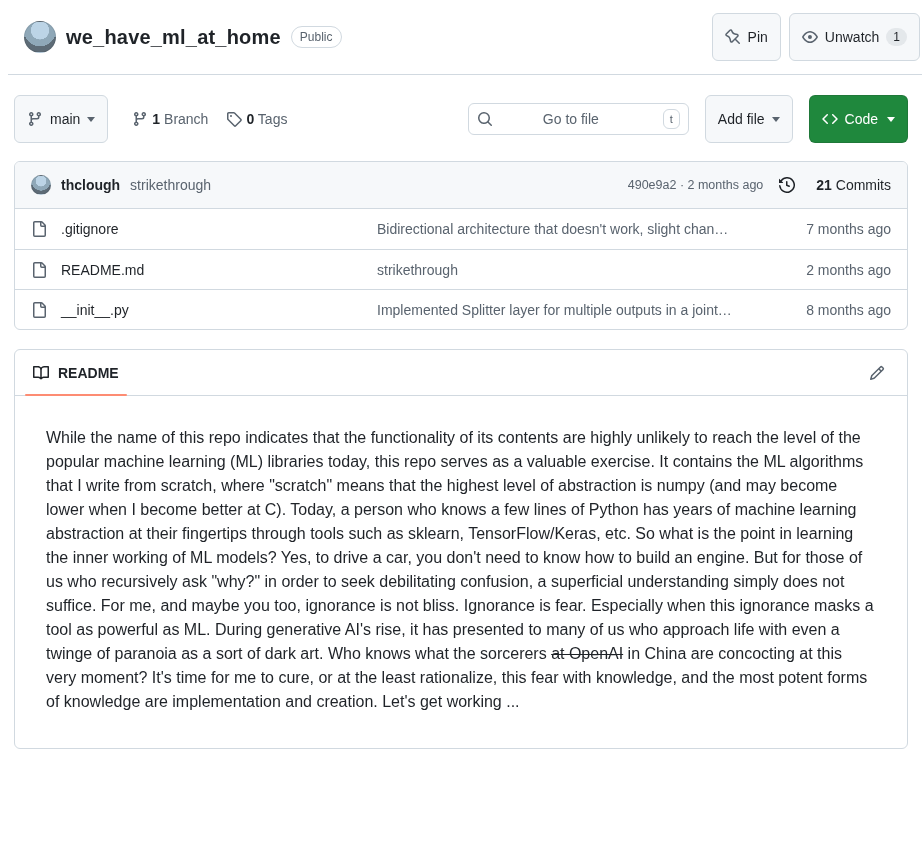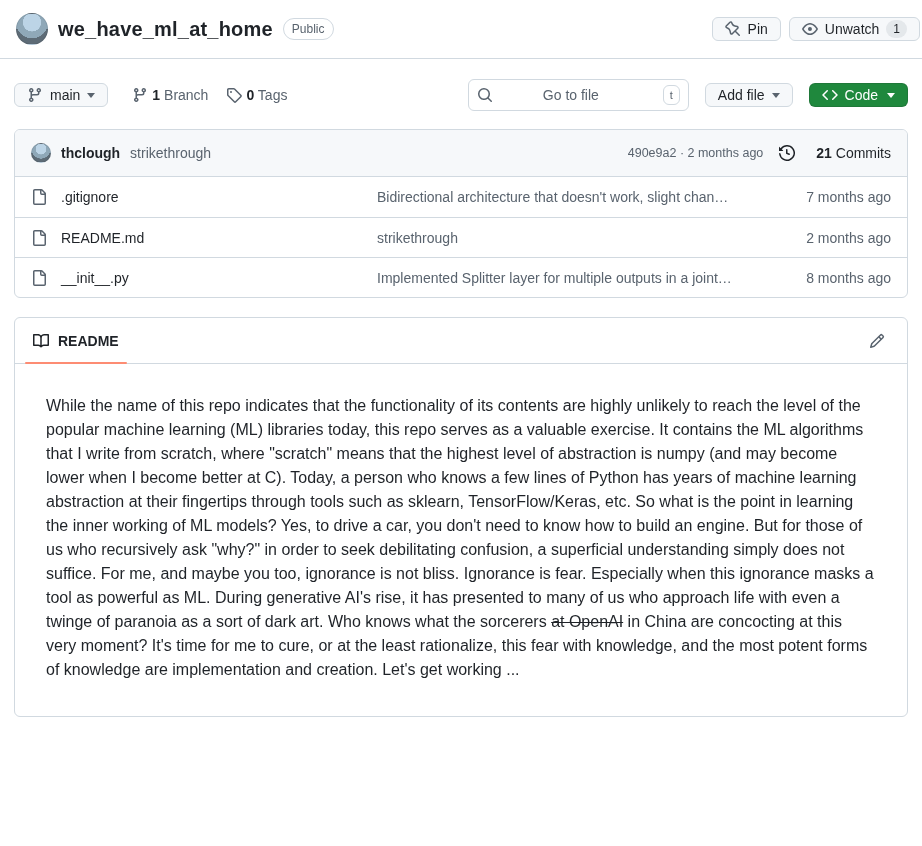--- a/index.html
+++ b/index.html
@@ -13,28 +13,28 @@
   }
   *{box-sizing:border-box;}
   html,body{margin:0;padding:0;}
   body{
     width:922px;min-height:846px;background:#fff;color:var(--fg);
     font-family:"Liberation Sans","DejaVu Sans",sans-serif;font-size:14px;
   }
   svg{display:block;flex:none;}
   .octicon{fill:var(--muted);}
   
-  .repo-header{display:flex;align-items:center;padding:13px 2px 13px 16px;border-bottom:1px solid var(--border);}
+  .repo-header{display:flex;align-items:center;padding:13px 2px 13px 16px;border-bottom:1px solid var(--border);margin-left:8px;}
   .avatar{border-radius:50%;background:radial-gradient(circle at 50% 28%,#bcd4e6 0 34%,#8fa8b8 35% 60%,#5d6b76 61% 100%);border:1px solid rgba(0,0,0,.08);}
   .avatar.lg{width:32px;height:32px;}
   .avatar.sm{width:20px;height:20px;}
   .repo-title{font-size:20px;font-weight:700;margin-left:10px;letter-spacing:.2px;}
   .visibility-badge{margin-left:10px;font-size:12px;font-weight:500;color:var(--muted);border:1px solid var(--border);border-radius:2em;padding:1px 8px;line-height:18px;}
   .header-actions{margin-left:auto;display:flex;gap:8px;}
-  .btn{display:inline-flex;align-items:center;gap:7px;height:24px;padding:0 12px;font-size:14px;font-weight:500;
+  .btn{display:inline-flex;align-items:center;gap:7px;height:48px;padding:0 12px;font-size:14px;font-weight:500;
        color:var(--fg);background:var(--btn-bg);border:1px solid var(--border);border-radius:6px;cursor:pointer;white-space:nowrap;}
   .counter{background:rgba(175,184,193,.25);border-radius:2em;font-size:12px;font-weight:500;padding:1px 7px;line-height:16px;}
   .caret{width:0;height:0;border-left:4px solid transparent;border-right:4px solid transparent;border-top:5px solid var(--muted);}
   
   .toolbar{display:flex;align-items:center;padding:20px 14px 0 14px;}
   .branch-meta{display:flex;align-items:center;gap:4px;margin-left:24px;color:var(--muted);font-size:14px;cursor:pointer;}
   .branch-meta b{color:var(--fg);font-weight:600;}
   .branch-meta + .branch-meta{margin-left:18px;}
   .search-box{margin-left:auto;display:flex;align-items:center;width:221px;height:32px;border:1px solid var(--border);border-radius:6px;padding:0 8px;color:var(--muted);background:#fff;gap:40px;}
   .search-box input{border:none;outline:none;flex:1;font-size:14px;margin-left:8px;color:var(--fg);font-family:inherit;background:transparent;min-width:0;}

